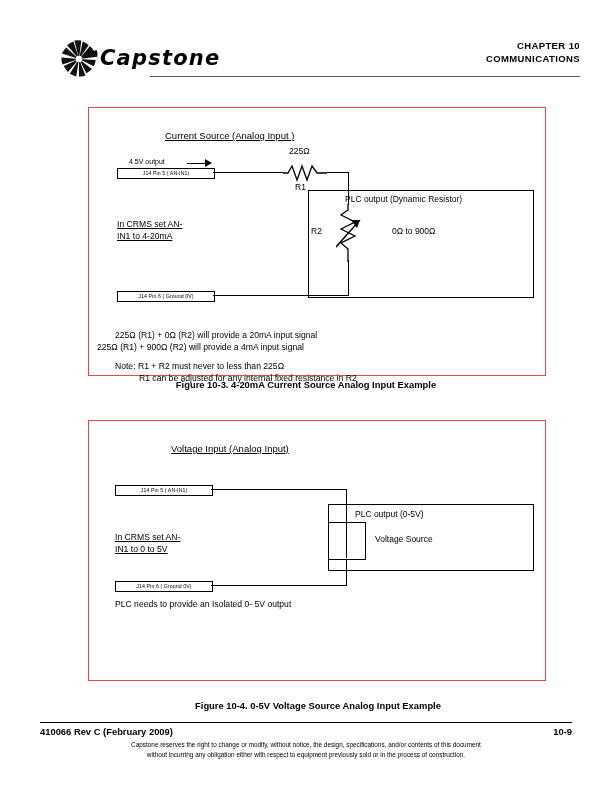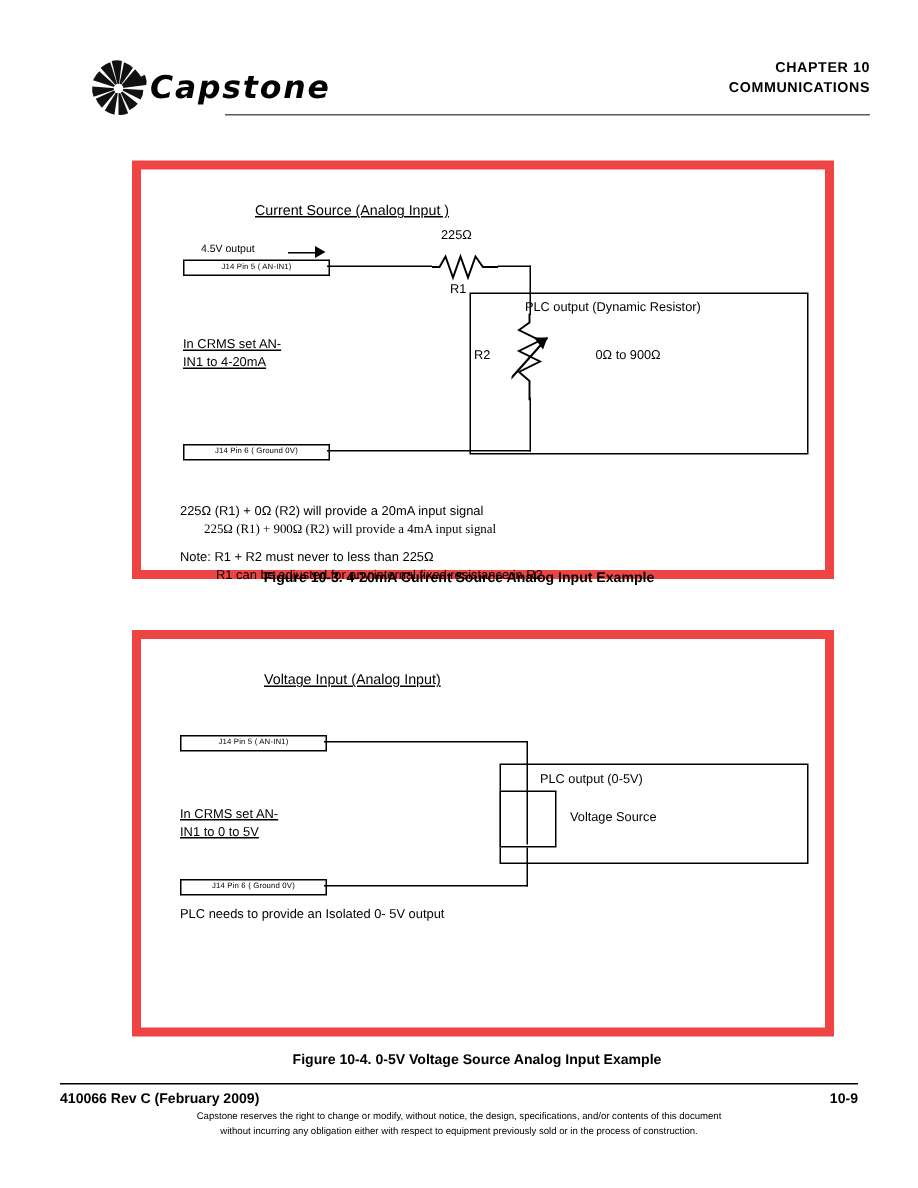--- a/index.html
+++ b/index.html
@@ -53,21 +53,21 @@
   #header-rule {
     position: absolute;
     left: 150px; top: 76px;
     width: 430px; height: 0;
     border-top: 1.6px solid #5a5a5a;
   }
 
   
   .figure-box {
     position: absolute;
-    border: 6px solid #ef4444;
+    border: 1px solid #ef4444;
     background: #ffffff;
   }
   #figure-1-box { left: 88px; top: 107px; width: 456px; height: 267px; }
   #figure-2-box { left: 88px; top: 420px; width: 456px; height: 259px; }
 
   .fig-title {
     position: absolute;
     font-size: 9.5px;
     text-decoration: underline;
     white-space: nowrap;
@@ -235,21 +235,21 @@
 
   <div class="pin-box" style="left:28px; top:183px; width:96px;">J14 Pin 6 ( Ground 0V)</div>
   <div class="wire wire-h" style="left:124px; top:187px; width:136px;"></div>
 
   <div class="crms-note" style="left:28px; top:110px; width:108px;">
     <span>In CRMS set  AN-</span>
     <span>IN1 to 4-20mA</span>
   </div>
 
   <div class="note-text" style="left:26px; top:221px;">225Ω (R1) + 0Ω (R2) will provide a 20mA input signal</div>
-  <div class="note-text" style="left:42px; top:233px;font-family:Liberation Serif, serif;">225Ω (R1) + 900Ω (R2) will provide a 4mA input signal</div>
+  <div class="note-text" style="left:8px; top:233px;">225Ω (R1) + 900Ω (R2) will provide a 4mA input signal</div>
   <div class="note-text" style="left:26px; top:252px;">Note: R1 + R2 must never to less than 225Ω</div>
   <div class="note-text" style="left:50px; top:264px;">R1 can be adjusted for any internal fixed resistance in R2</div>
 </div>
 
 <div class="fig-caption" style="top:379px;">Figure 10-3.  4-20mA Current Source Analog Input Example</div>
 
 <div id="figure-2-box" class="figure-box">
 
   <div class="fig-title" style="left:82px; top:22px;">Voltage Input (Analog Input)</div>
 

